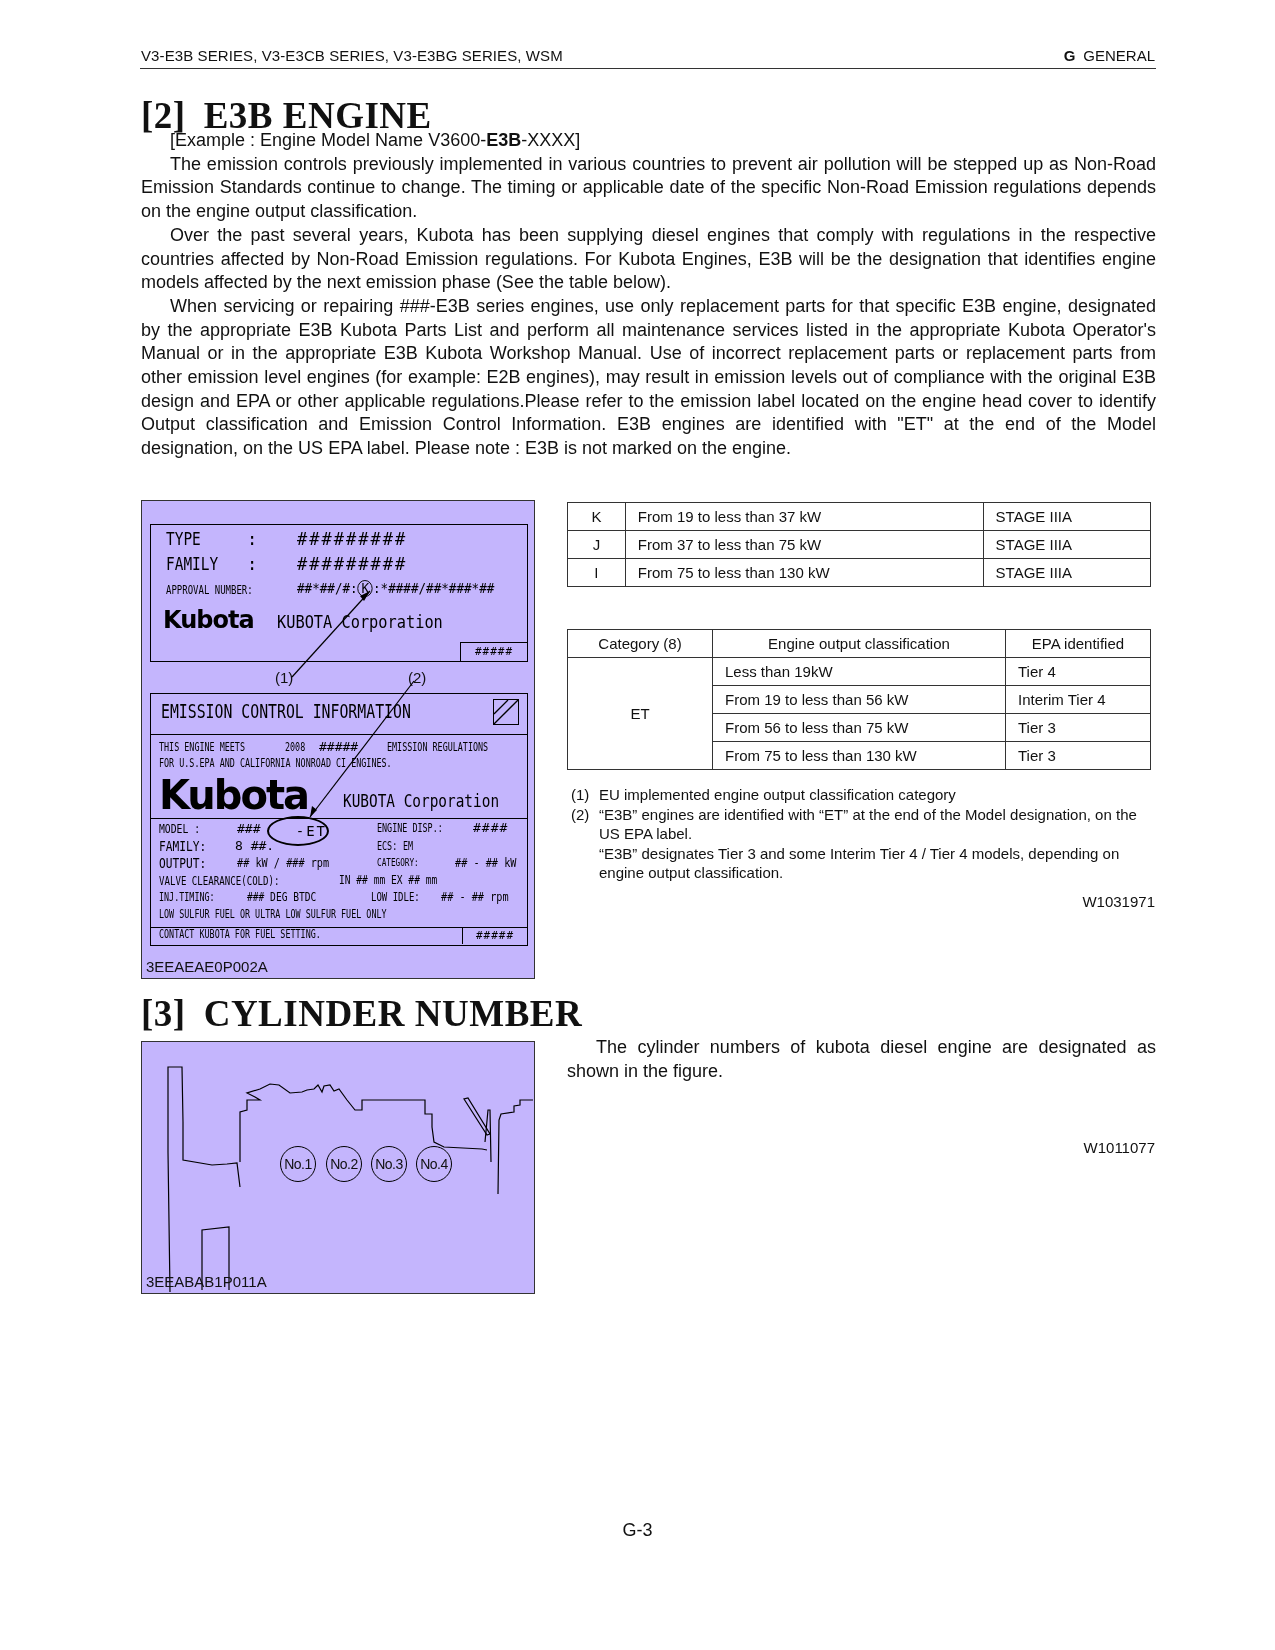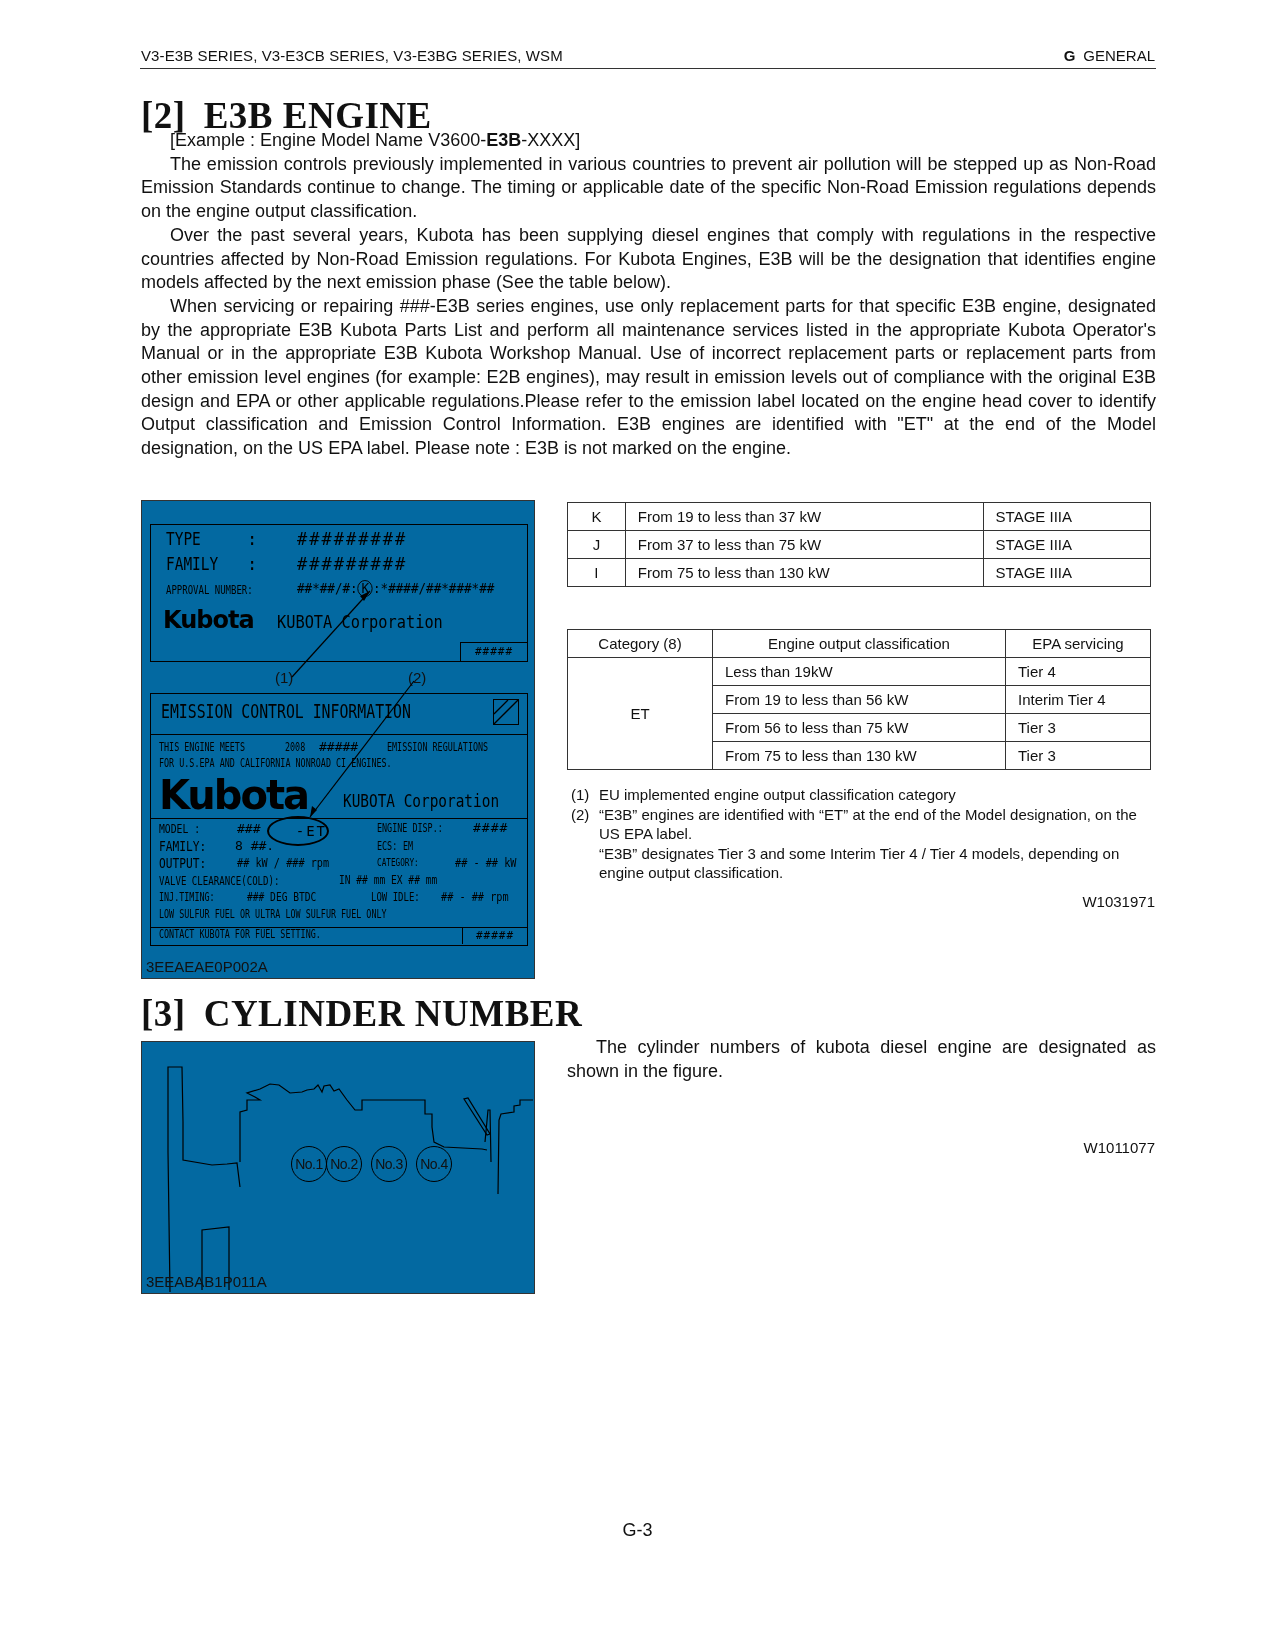--- a/index.html
+++ b/index.html
@@ -7,21 +7,21 @@
   .abs { position:absolute; }
   .header-left { left:141px; top:47px; font-size:15px; letter-spacing:0.1px; }
   .header-right { right:120px; top:47px; font-size:15px; }
   .header-right b { font-weight:bold; margin-right:8px; }
   .header-rule { left:140px; top:68px; width:1016px; height:0; border-top:1.5px solid #333; }
   .h2 { font-size:37px; font-weight:bold; letter-spacing:0.5px;font-family:Liberation Serif, serif; }
   .h2 .num { margin-right:18px; }
   .body-text { font-size:18px; line-height:23.7px; text-align:justify; }
   .indent { text-indent:29px; }
   .para { margin:0; }
-  .fig { border:1px solid #333; background:#0369a1; }
+  .fig { border:1px solid #333; background:#c4b5fd; }
   .fig-id { font-size:15px; }
   table.reg { border-collapse:collapse; font-size:15px; }
   table.reg td { border:1px solid #333; height:27px; padding:0 12px; }
   table.reg td.c { text-align:center; }
   .notes { font-size:15px; line-height:19.5px; }
   .note-row { display:flex; }
   .note-num { width:28px; flex:none; }
   .code { font-size:15px; text-align:right; }
   .label-font { font-family:"DejaVu Sans Mono", monospace; color:#000; }
   .plate { border:1.5px solid #000; position:absolute; }
@@ -141,21 +141,21 @@
     <td>STAGE IIIA</td>
   </tr>
 </tbody>
   </table>
 
 <table class="reg abs" style="left:567px; top:629px; width:584px;">
   <tbody>
       <tr>
     <td class="c" style="width:120px;">Category (8)</td>
     <td class="c" style="width:268px;">Engine output classification</td>
-    <td class="c">EPA servicing</td>
+    <td class="c">EPA identified</td>
   </tr>
   <tr>
     <td class="c" rowspan="4">ET</td>
     <td>Less than 19kW</td>
     <td>Tier 4</td>
   </tr>
   <tr>
     <td>From 19 to less than 56 kW</td>
     <td>Interim Tier 4</td>
   </tr>
@@ -194,21 +194,21 @@
   <svg class="abs" style="left:0; top:0;" width="392" height="251">
     <g fill="none" stroke="#000" stroke-width="1.2">
       <path d="M28,250 L27,180 L26,110 L26,25 L40,25 L41,80 L41,118 L70,123 L85,122 L95,121 L98,145"></path>
       <path d="M98,120 L98,70 L105,68 L105,58 L118,58 L113,55 L105,51 L118,47 L128,42 L137,43 L148,51 L160,50 L165,48 L172,47 L176,43 L180,50 L182,44 L188,43 L192,49 L197,47 L205,58 L213,68 L220,68 L220,58 L283,58 L283,72 L290,72 L290,85 L292,100 L302,105 L340,107 L345,108"></path>
       <path d="M60,248 L60,188 L87,185 L87,248"></path>
       <path d="M322,57 L345,93 L348,92 L326,56 Z"></path>
       <path d="M343,100 L346,68 L348,68 L349,120"></path>
       <path d="M356,152 L357,78 L359,72 L372,70 L372,64 L378,63 L378,58 L391,58"></path>
     </g>
   </svg>
-  <div class="cyl" style="left:138px; top:104px;margin-left:11px;">No.1</div>
+  <div class="cyl" style="left:138px; top:104px;">No.1</div>
   <div class="cyl" style="left:184px; top:104px;">No.2</div>
   <div class="cyl" style="left:229px; top:104px;">No.3</div>
   <div class="cyl" style="left:274px; top:104px;text-align:right;">No.4</div>
   <div class="lbl fig-id" style="left:4px; top:231px;">3EEABAB1P011A</div>
 </div>
 
 <div class="abs body-text" style="left:567px; top:1036px; width:589px;">
   <p class="para indent">The cylinder numbers of kubota diesel engine are designated as shown in the figure.</p>
 </div>
 <div class="abs code" style="right:120px; top:1139px;">W1011077</div>

